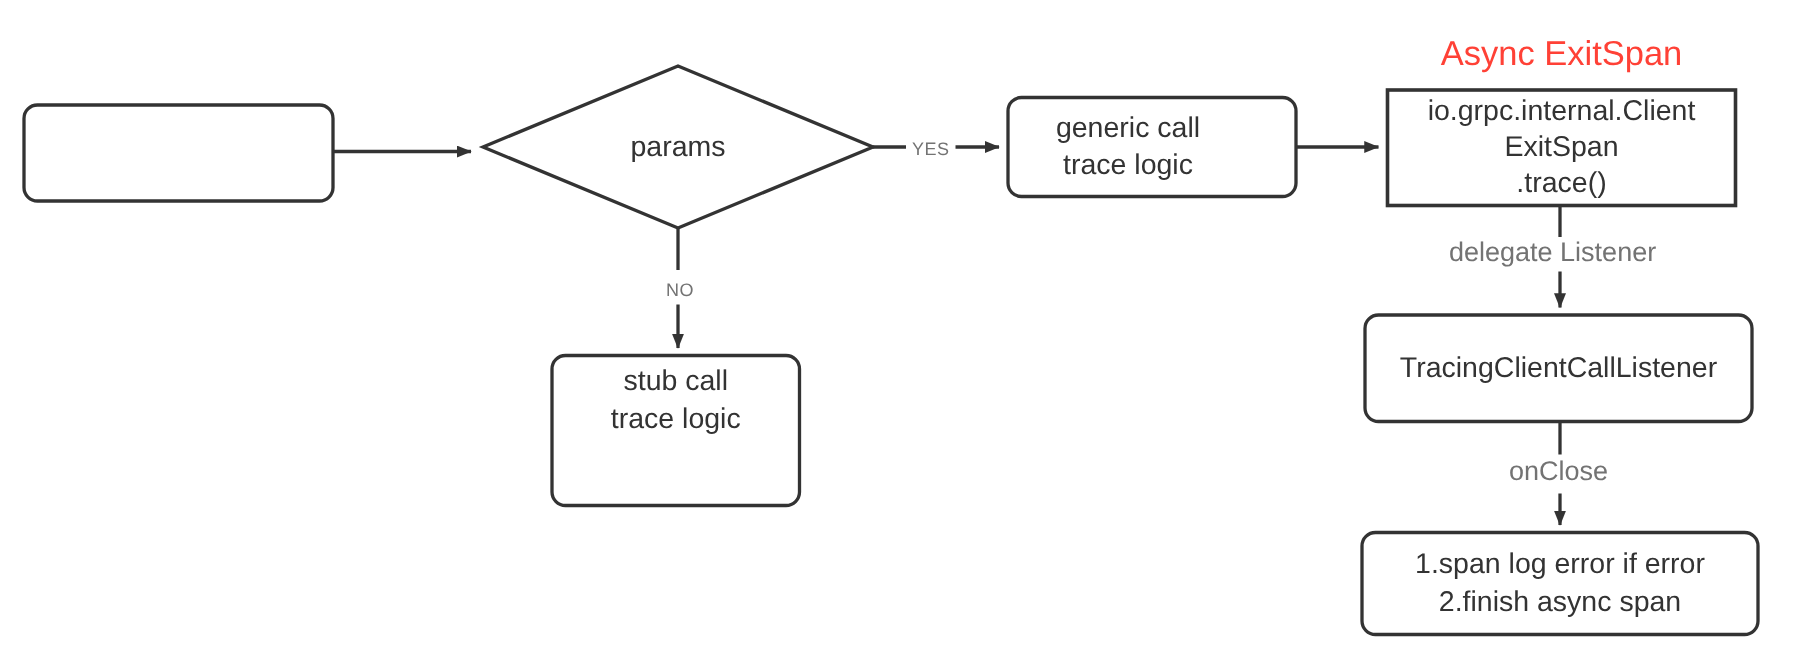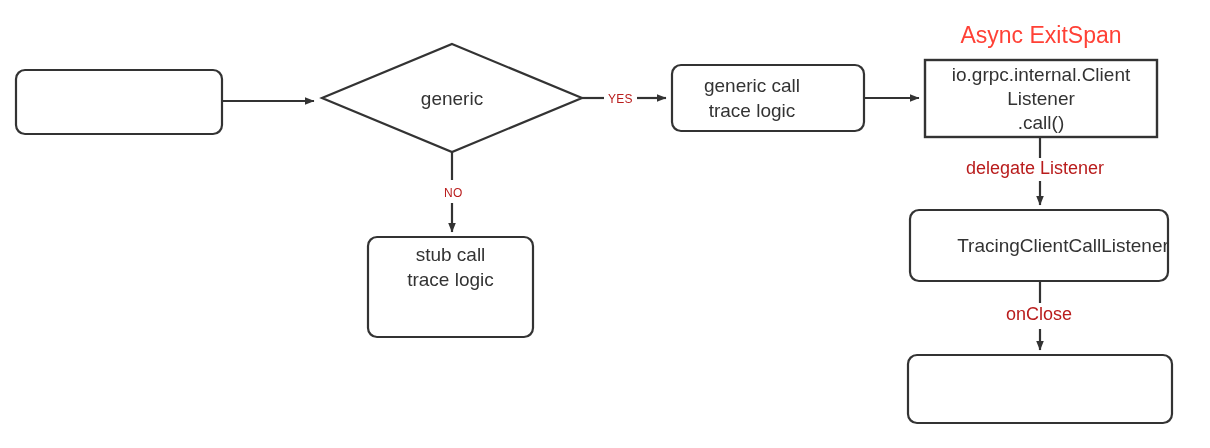--- a/index.html
+++ b/index.html
@@ -35,21 +35,21 @@
     text-align: center;
     color: #333333;
     font-size: 19px;
     line-height: 25px;
     white-space: pre;
     pointer-events: none;
   }
   .node-text .ln { display: block; }
   .edge-label {
     position: absolute;
-    color: #b91c1c;
+    color: #737373;
     font-size: 18px;
     line-height: 20px;
     white-space: nowrap;
     text-align: center;
     background: #ffffff;
     padding: 0 4px;
   }
   .edge-label.small {
     font-size: 12px;
     letter-spacing: 0.3px;
@@ -104,43 +104,47 @@
 
     <line x1="1040" y1="137" x2="1040" y2="158" stroke="#333333" stroke-width="2.2"></line>
     <line x1="1040" y1="181" x2="1040" y2="205" stroke="#333333" stroke-width="2.2" marker-end="url(#arrowhead)"></line>
 
     <line x1="1040" y1="281" x2="1040" y2="303" stroke="#333333" stroke-width="2.2"></line>
     <line x1="1040" y1="329" x2="1040" y2="350" stroke="#333333" stroke-width="2.2" marker-end="url(#arrowhead)"></line>
   </svg>
 
 
   <div class="node-text" style="left:322px; top:60px; width:260px; height:76px;">
-    <span class="ln">generic</span>
+    <span class="ln">params</span>
   </div>
 
   <div class="node-text" style="left:368px; top:221px; width:165px; height:92px;border-radius:28px;">
     <span class="ln">stub call</span>
     <span class="ln">trace logic</span>
   </div>
 
   <div class="node-text" style="left:656px; top:65px; width:192px; height:66px;">
     <span class="ln">generic call</span>
     <span class="ln">trace logic</span>
   </div>
 
   <div class="node-text" style="left:925px; top:60px; width:232px; height:77px; line-height:24px;">
     <span class="ln">io.grpc.internal.Client</span>
-    <span class="ln">Listener</span>
-    <span class="ln">.call()</span>
+    <span class="ln">ExitSpan</span>
+    <span class="ln">.trace()</span>
   </div>
 
-  <div class="node-text" style="left:910px; top:210px; width:258px; height:71px;margin-left:24px;">
+  <div class="node-text" style="left:910px; top:210px; width:258px; height:71px;">
     <span class="ln">TracingClientCallListener</span>
   </div>
 
+  <div class="node-text" style="left:908px; top:355px; width:264px; height:68px;">
+    <span class="ln">1.span log error if error</span>
+    <span class="ln">2.finish async span</span>
+  </div>
 
   <div class="annotation" style="left:955px; top:24px; width:172px; color:#ff4136;">Async ExitSpan</div>
 
   <div class="edge-label small" style="left:604px; top:89px;">YES</div>
 
   <div class="edge-label small" style="left:440px; top:183px;">NO</div>
 
   <div class="edge-label" style="left:962px; top:158px;">delegate Listener</div>
 
   <div class="edge-label" style="left:1002px; top:304px;">onClose</div>

